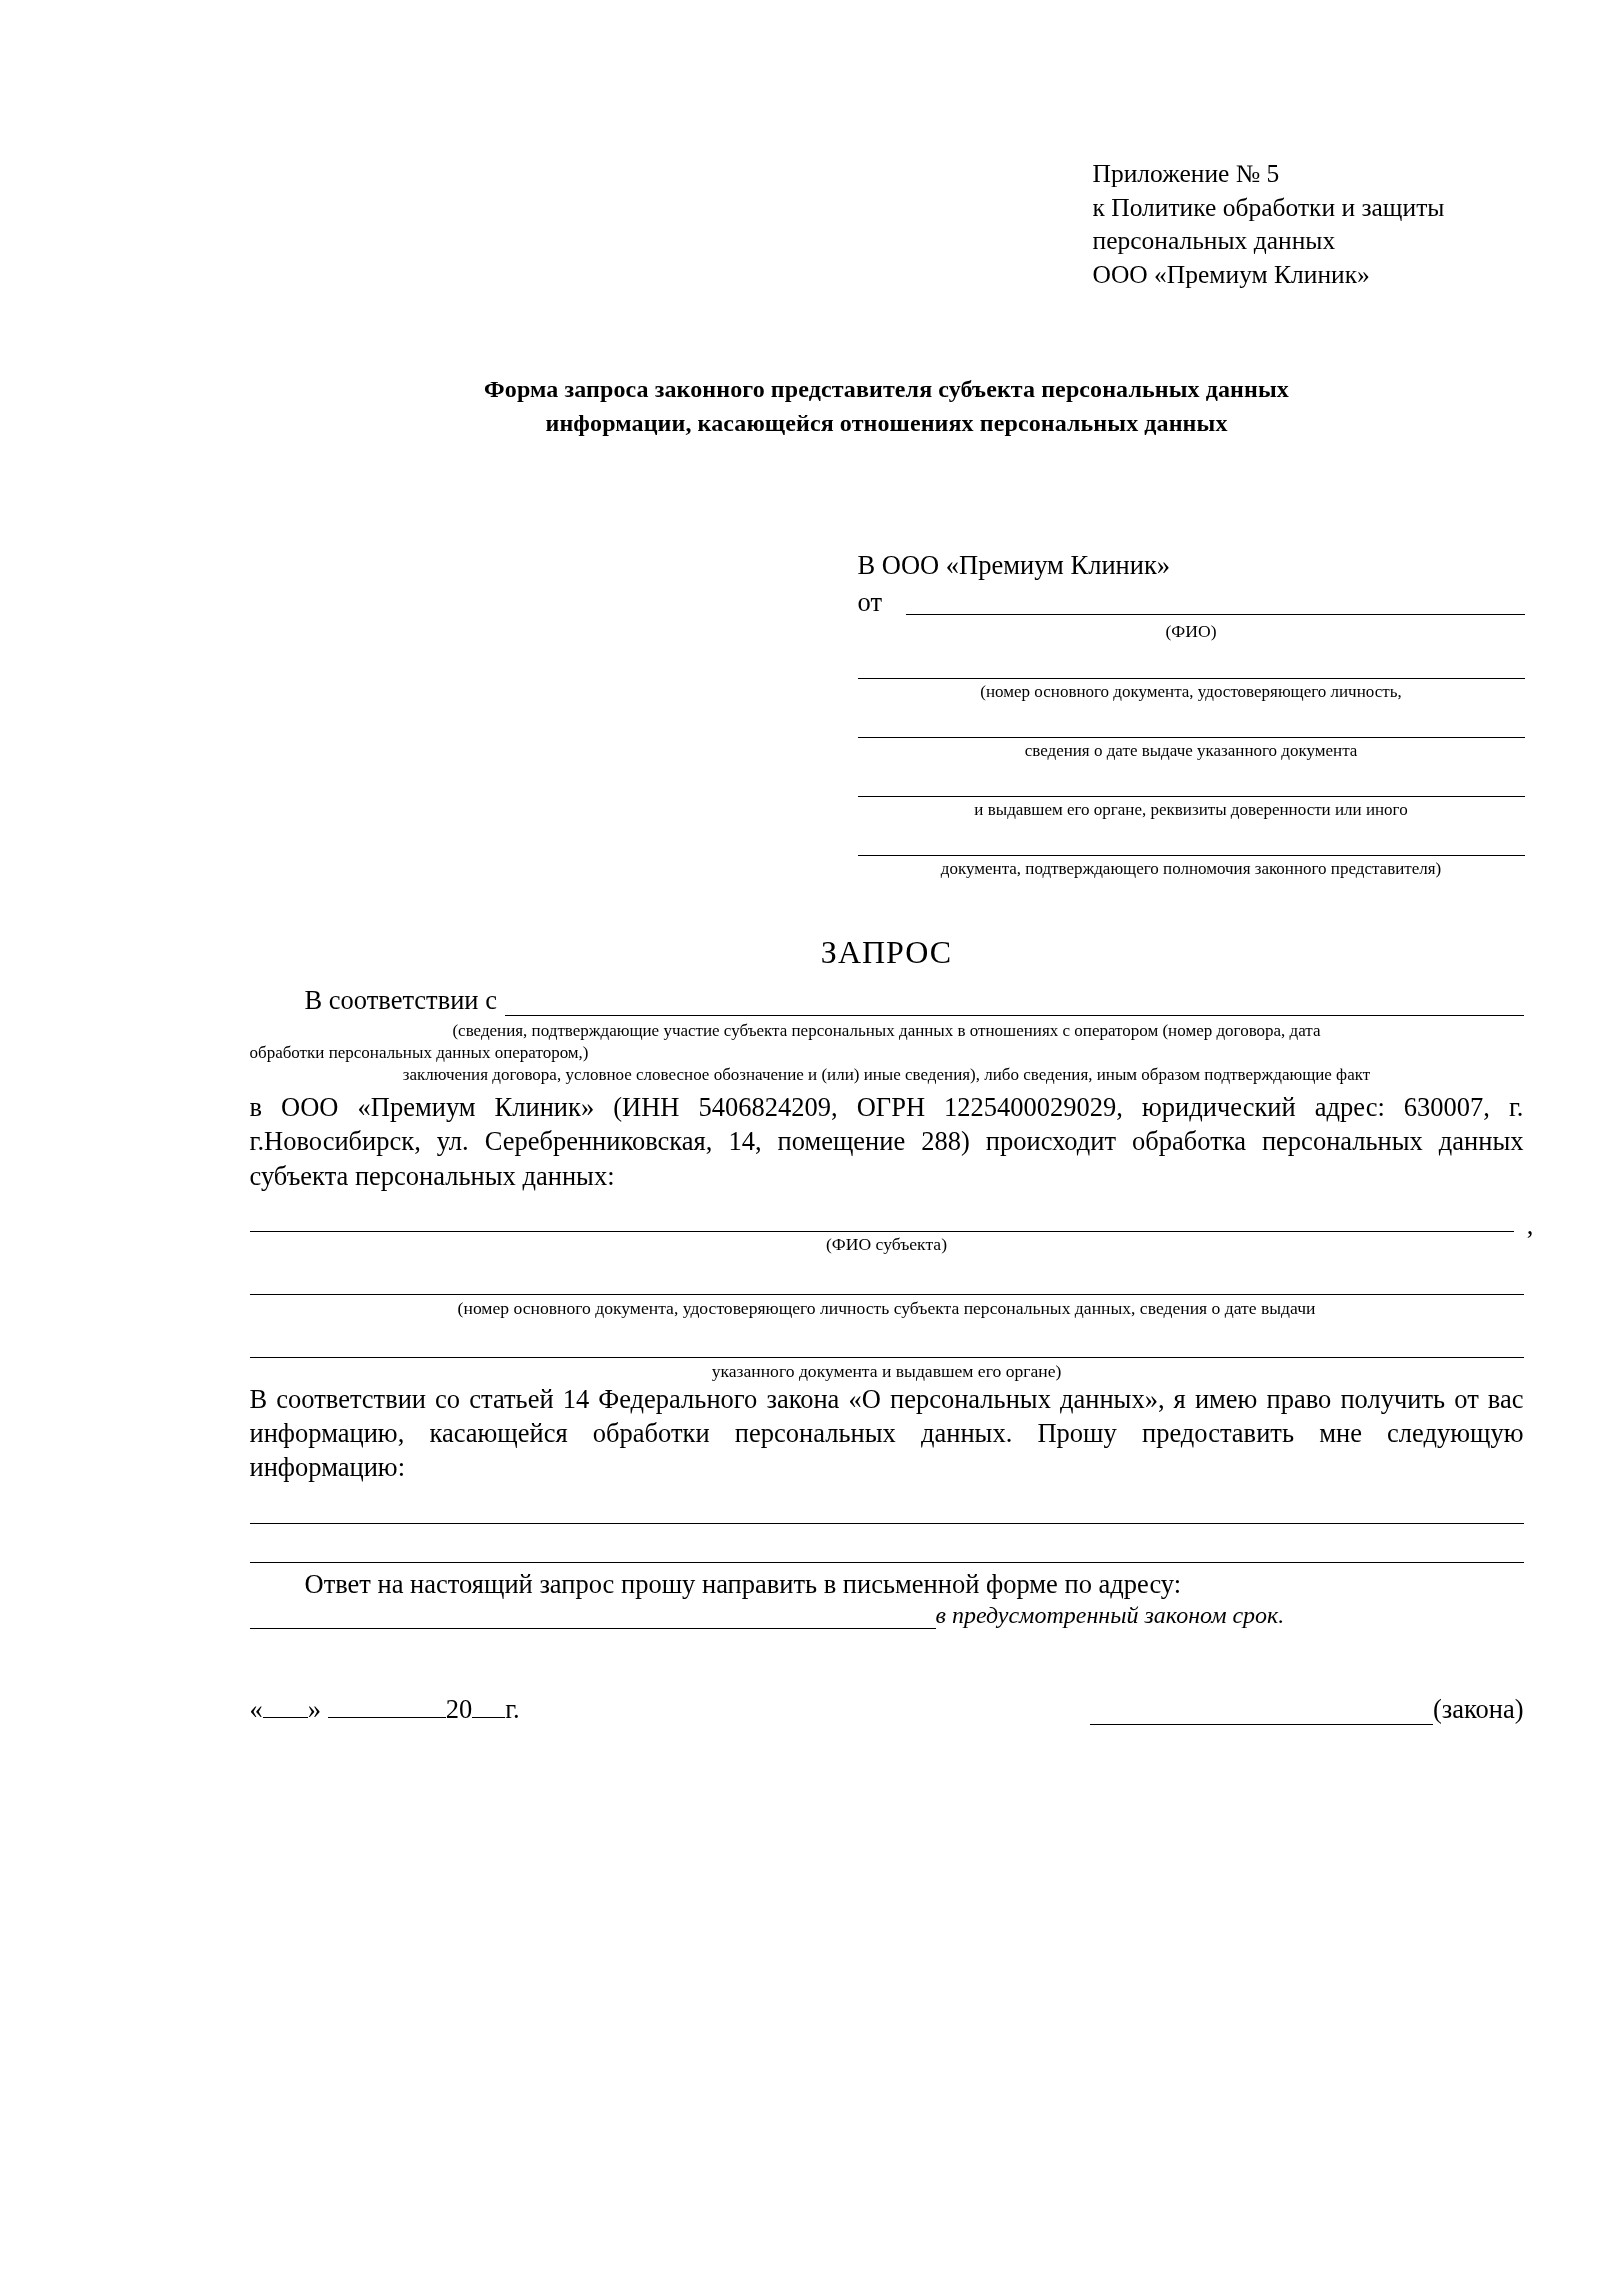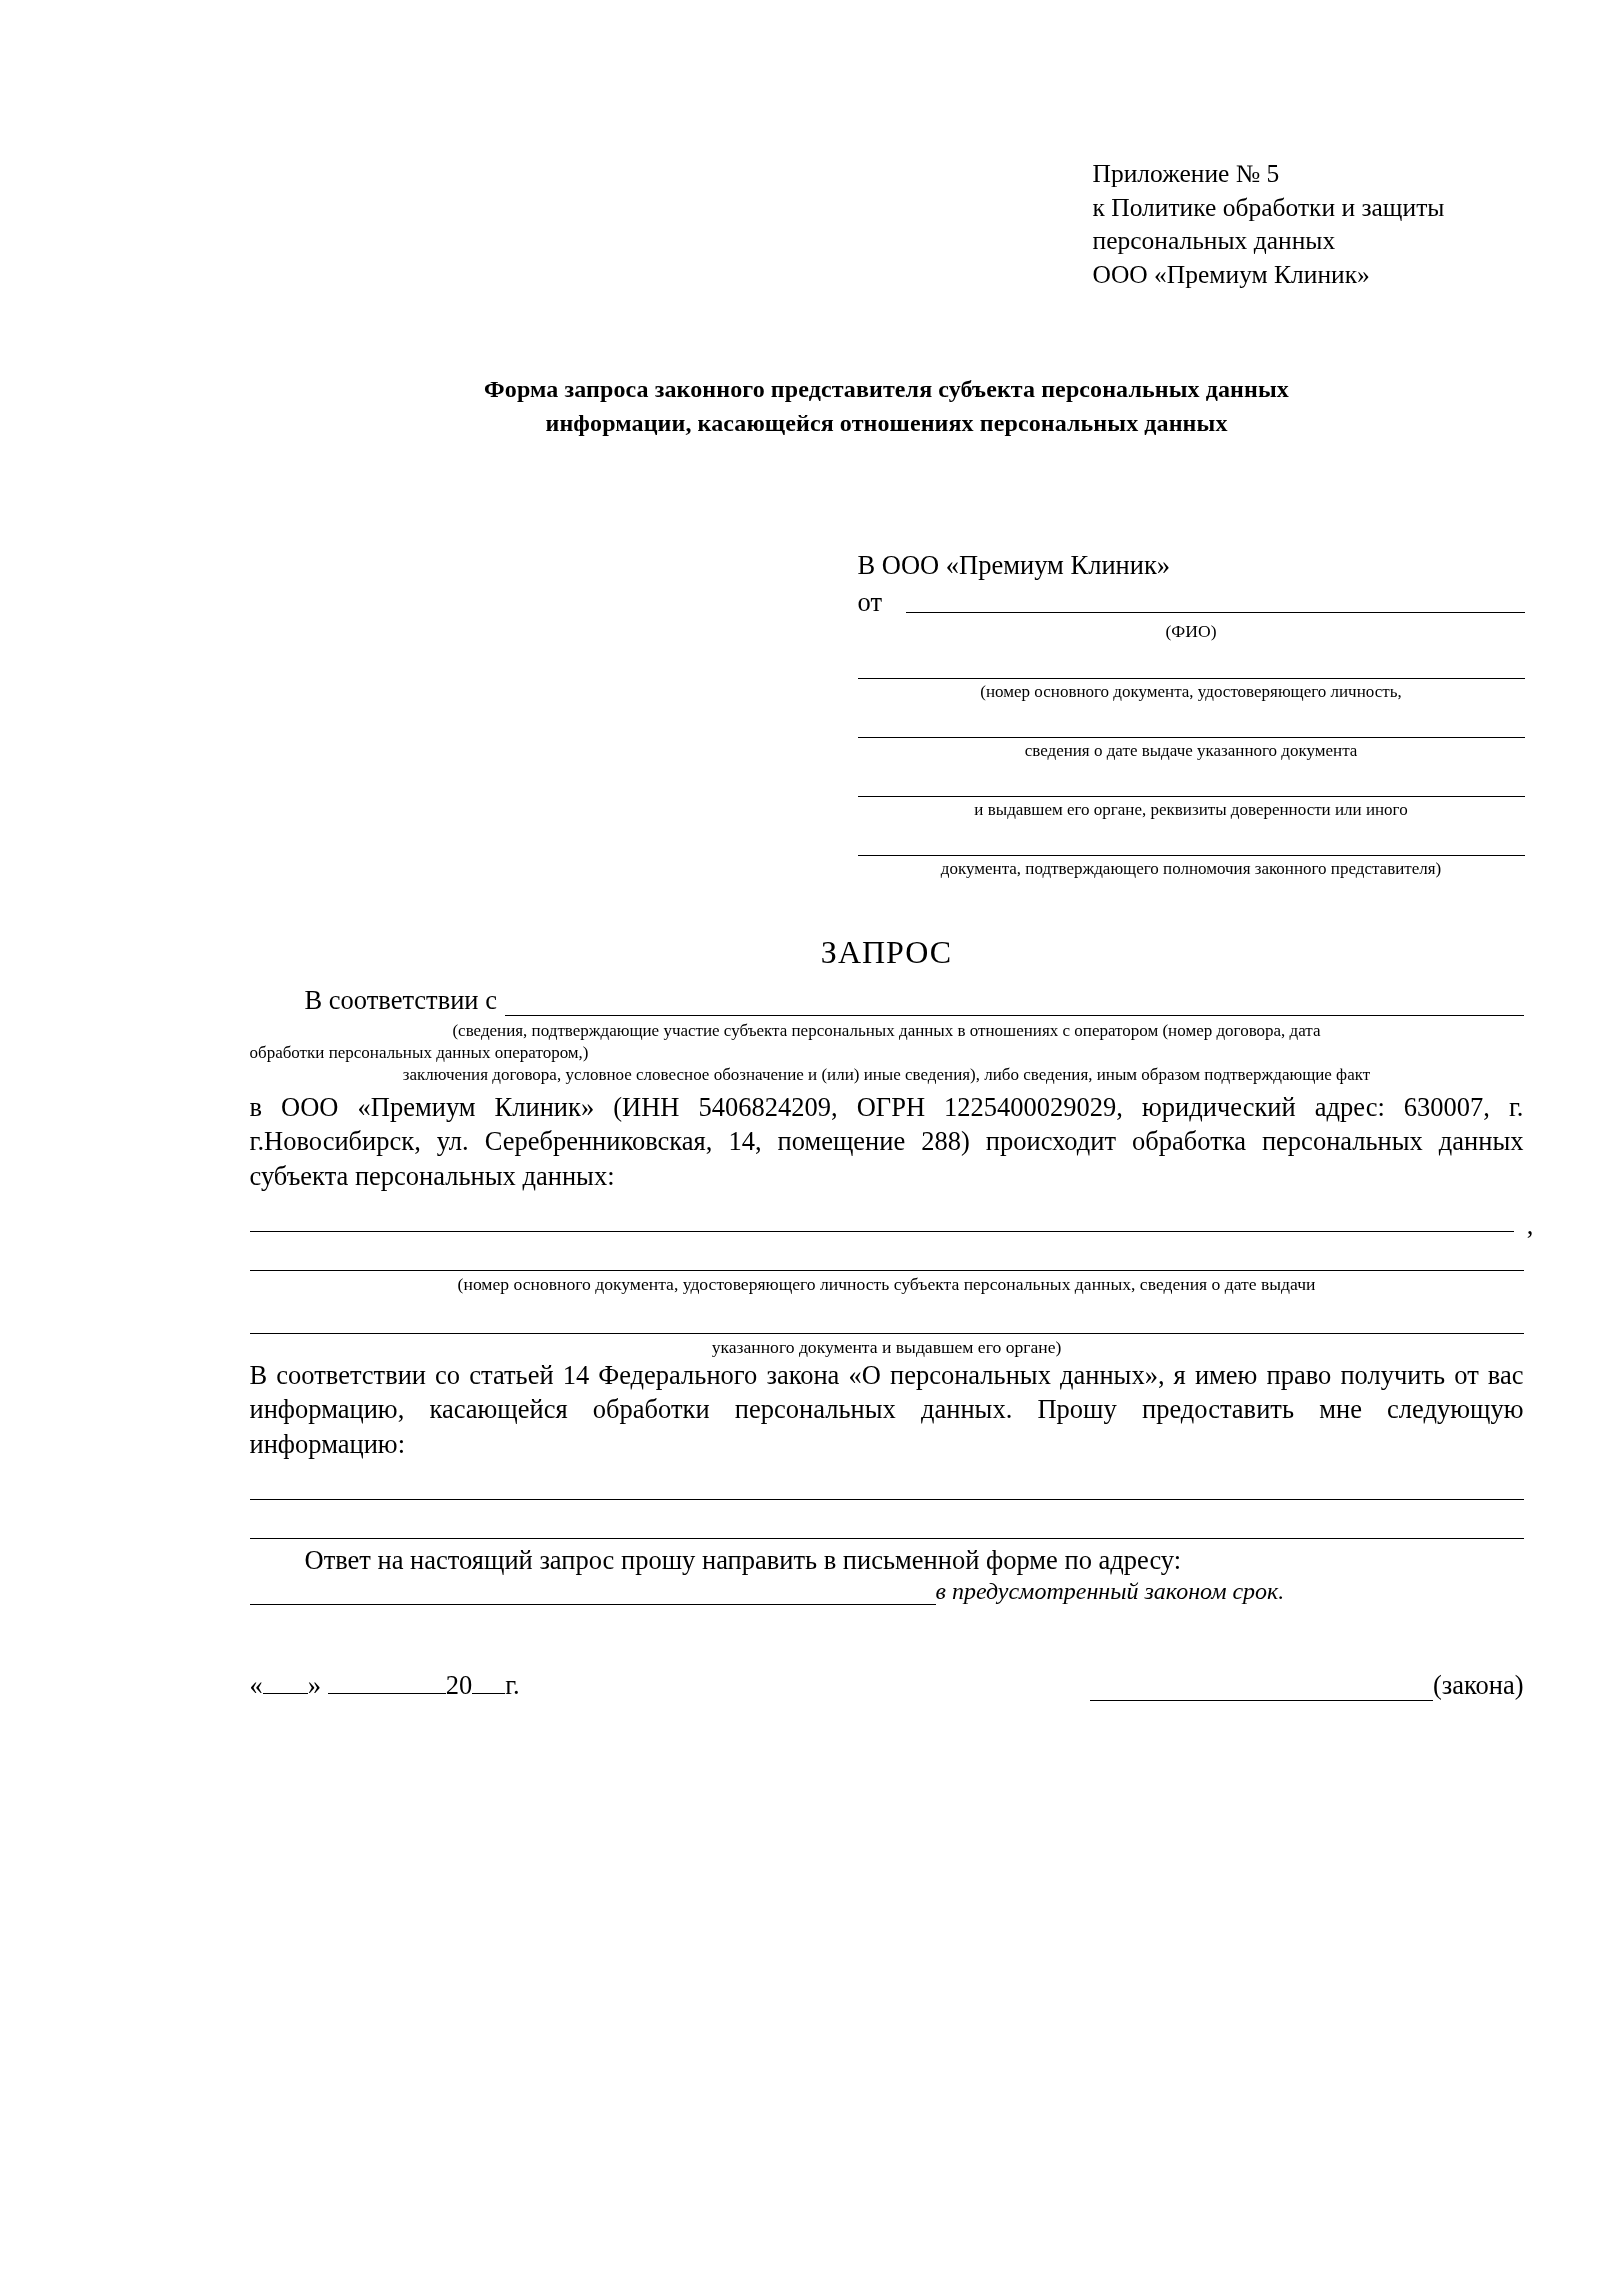--- a/index.html
+++ b/index.html
@@ -51,21 +51,21 @@
   .addressee {
     margin-top: 110px;
     margin-left: 608px;
     width: 667px;
     font-size: 26.5px;
   }
   .addressee .org { white-space: nowrap; }
   .ot-row {
     margin-top: 5.9px;
     display: flex;
-    align-items: flex-start;
+    align-items: center;
     gap: 18px;
   }
   .ot-label { font-size: 26.5px; padding-right: 5.9px; }
   .fill-line {
     flex: 1 1 auto;
     border-bottom: 1.4px solid #000;
     height: 25.5px;
   }
   .caption {
     text-align: center;
@@ -252,20 +252,21 @@
       <span class="ctr" style="text-align:left;">обработки персональных данных оператором,)</span>
       <span class="ctr">заключения договора, условное словесное обозначение и (или) иные сведения), либо сведения, иным образом подтверждающие факт</span>
     </div>
 
     <div class="para">в ООО «Премиум Клиник» (ИНН 5406824209, ОГРН 1225400029029, юридический адрес: 630007, г. г.Новосибирск, ул. Серебренниковская, 14, помещение 288) происходит обработка персональных данных субъекта персональных данных:</div>
 
     <div class="line-with-comma">
       <div class="ln"></div>
       <span class="comma">,</span>
     </div>
+    <div class="cap-center">(ФИО субъекта)</div>
 
     <div class="plain-line"></div>
     <div class="cap-center">(номер основного документа, удостоверяющего личность субъекта персональных данных, сведения о дате выдачи</div>
 
     <div class="plain-line"></div>
     <div class="cap-center">указанного документа и выдавшем его органе)</div>
 
     <div class="para nospace">В соответствии со статьей 14 Федерального закона «О персональных данных», я имею право получить от вас информацию, касающейся обработки персональных данных. Прошу предоставить мне следующую информацию:</div>
 
     <div class="plain-line"></div>

